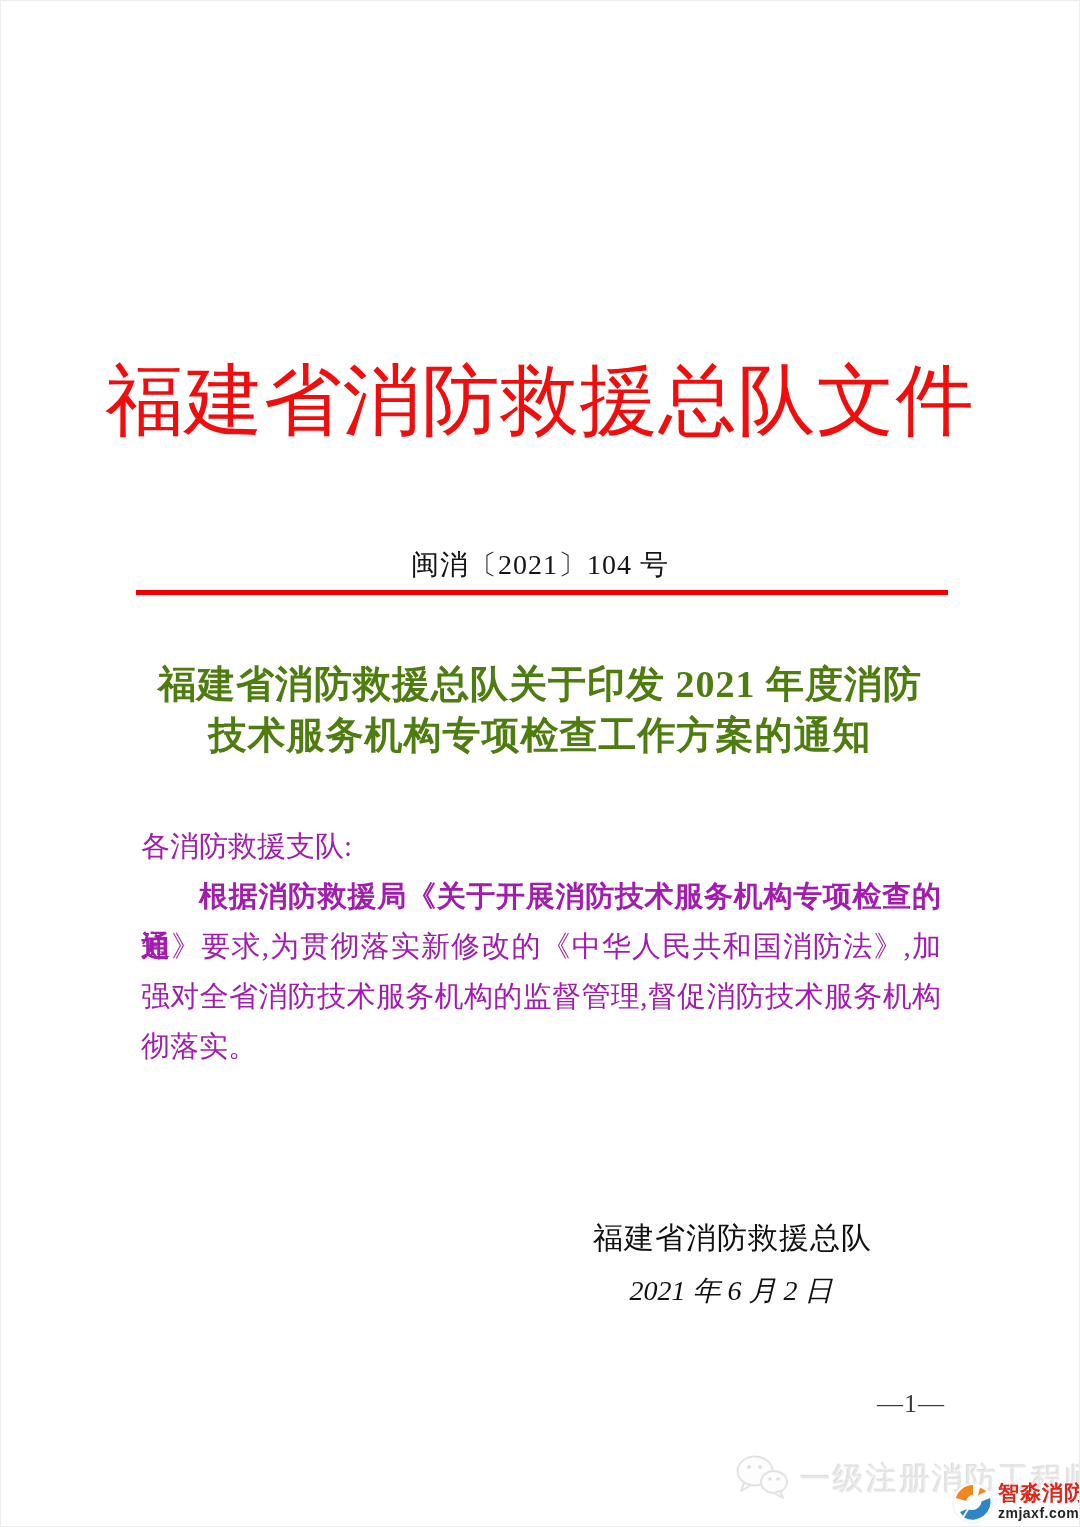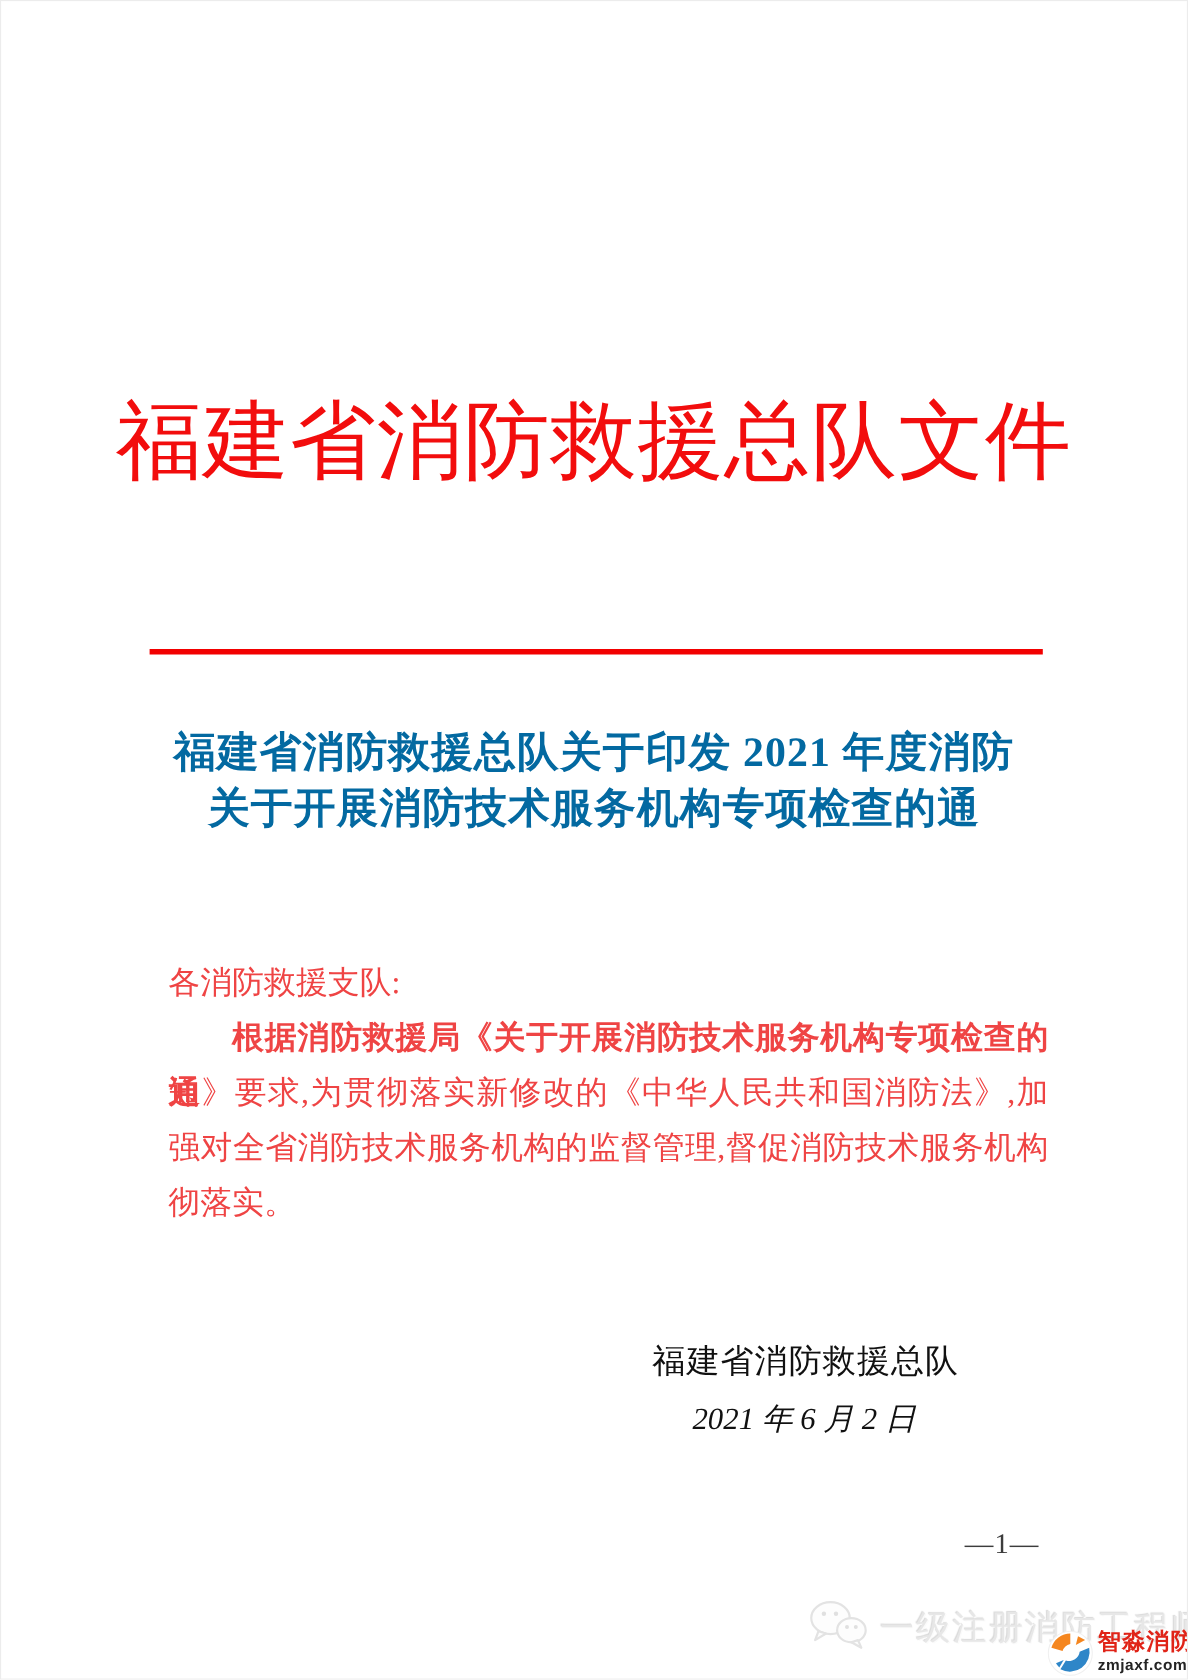--- a/index.html
+++ b/index.html
@@ -25,26 +25,26 @@
     text-align:center;font-size:28px;line-height:36px;color:#141414;
     letter-spacing:1px;
   }
   .red-line{
     position:absolute;top:589px;left:135px;width:812px;height:5px;
     background:#f20000;
   }
   .doc-title{
     position:absolute;top:658px;left:70px;right:70px;
     margin:0;text-align:center;
-    font-size:38px;line-height:51px;font-weight:700;color:#0369a1;
+    font-size:38px;line-height:51px;font-weight:700;color:#4d7c0f;
     letter-spacing:1px;
   }
   .body-block{
-    position:absolute;top:868px;left:140px;width:800px;
-    font-size:29px;line-height:50px;color:#ef4444;margin-left:12px;
+    position:absolute;top:820px;left:140px;width:800px;
+    font-size:29px;line-height:50px;color:#a21caf;
   }
   .body-line{height:50px;white-space:nowrap;}
   .body-line.fill{
     white-space:normal;
     text-align:justify;
     text-align-last:justify;
   }
   .body-line.indent{text-indent:2em;font-weight:bold;}
   .sign-org{
     position:absolute;top:1219px;left:589px;width:282px;
@@ -84,26 +84,27 @@
     letter-spacing:0.5px;margin-top:3px;white-space:nowrap;
   }
 </style>
 </head>
 <body>
 
 <div class="page">
 
   <h1 class="org-title">福建省消防救援总队文件</h1>
 
+  <div class="doc-number">闽消〔2021〕104 号</div>
 
   <div class="red-line"></div>
 
   <h2 class="doc-title">
     <span>福建省消防救援总队关于印发 2021 年度消防</span><br>
-    <span>关于开展消防技术服务机构专项检查的通</span>
+    <span>技术服务机构专项检查工作方案的通知</span>
   </h2>
 
   <div class="body-block">
     <div class="body-line">各消防救援支队:</div>
     <div class="body-line fill indent">根据消防救援局《关于开展消防技术服务机构专项检查的通</div>
     <div class="body-line fill">知》要求,为贯彻落实新修改的《中华人民共和国消防法》,加</div>
     <div class="body-line fill">强对全省消防技术服务机构的监督管理,督促消防技术服务机构</div>
     <div class="body-line">彻落实。</div>
   </div>
 

